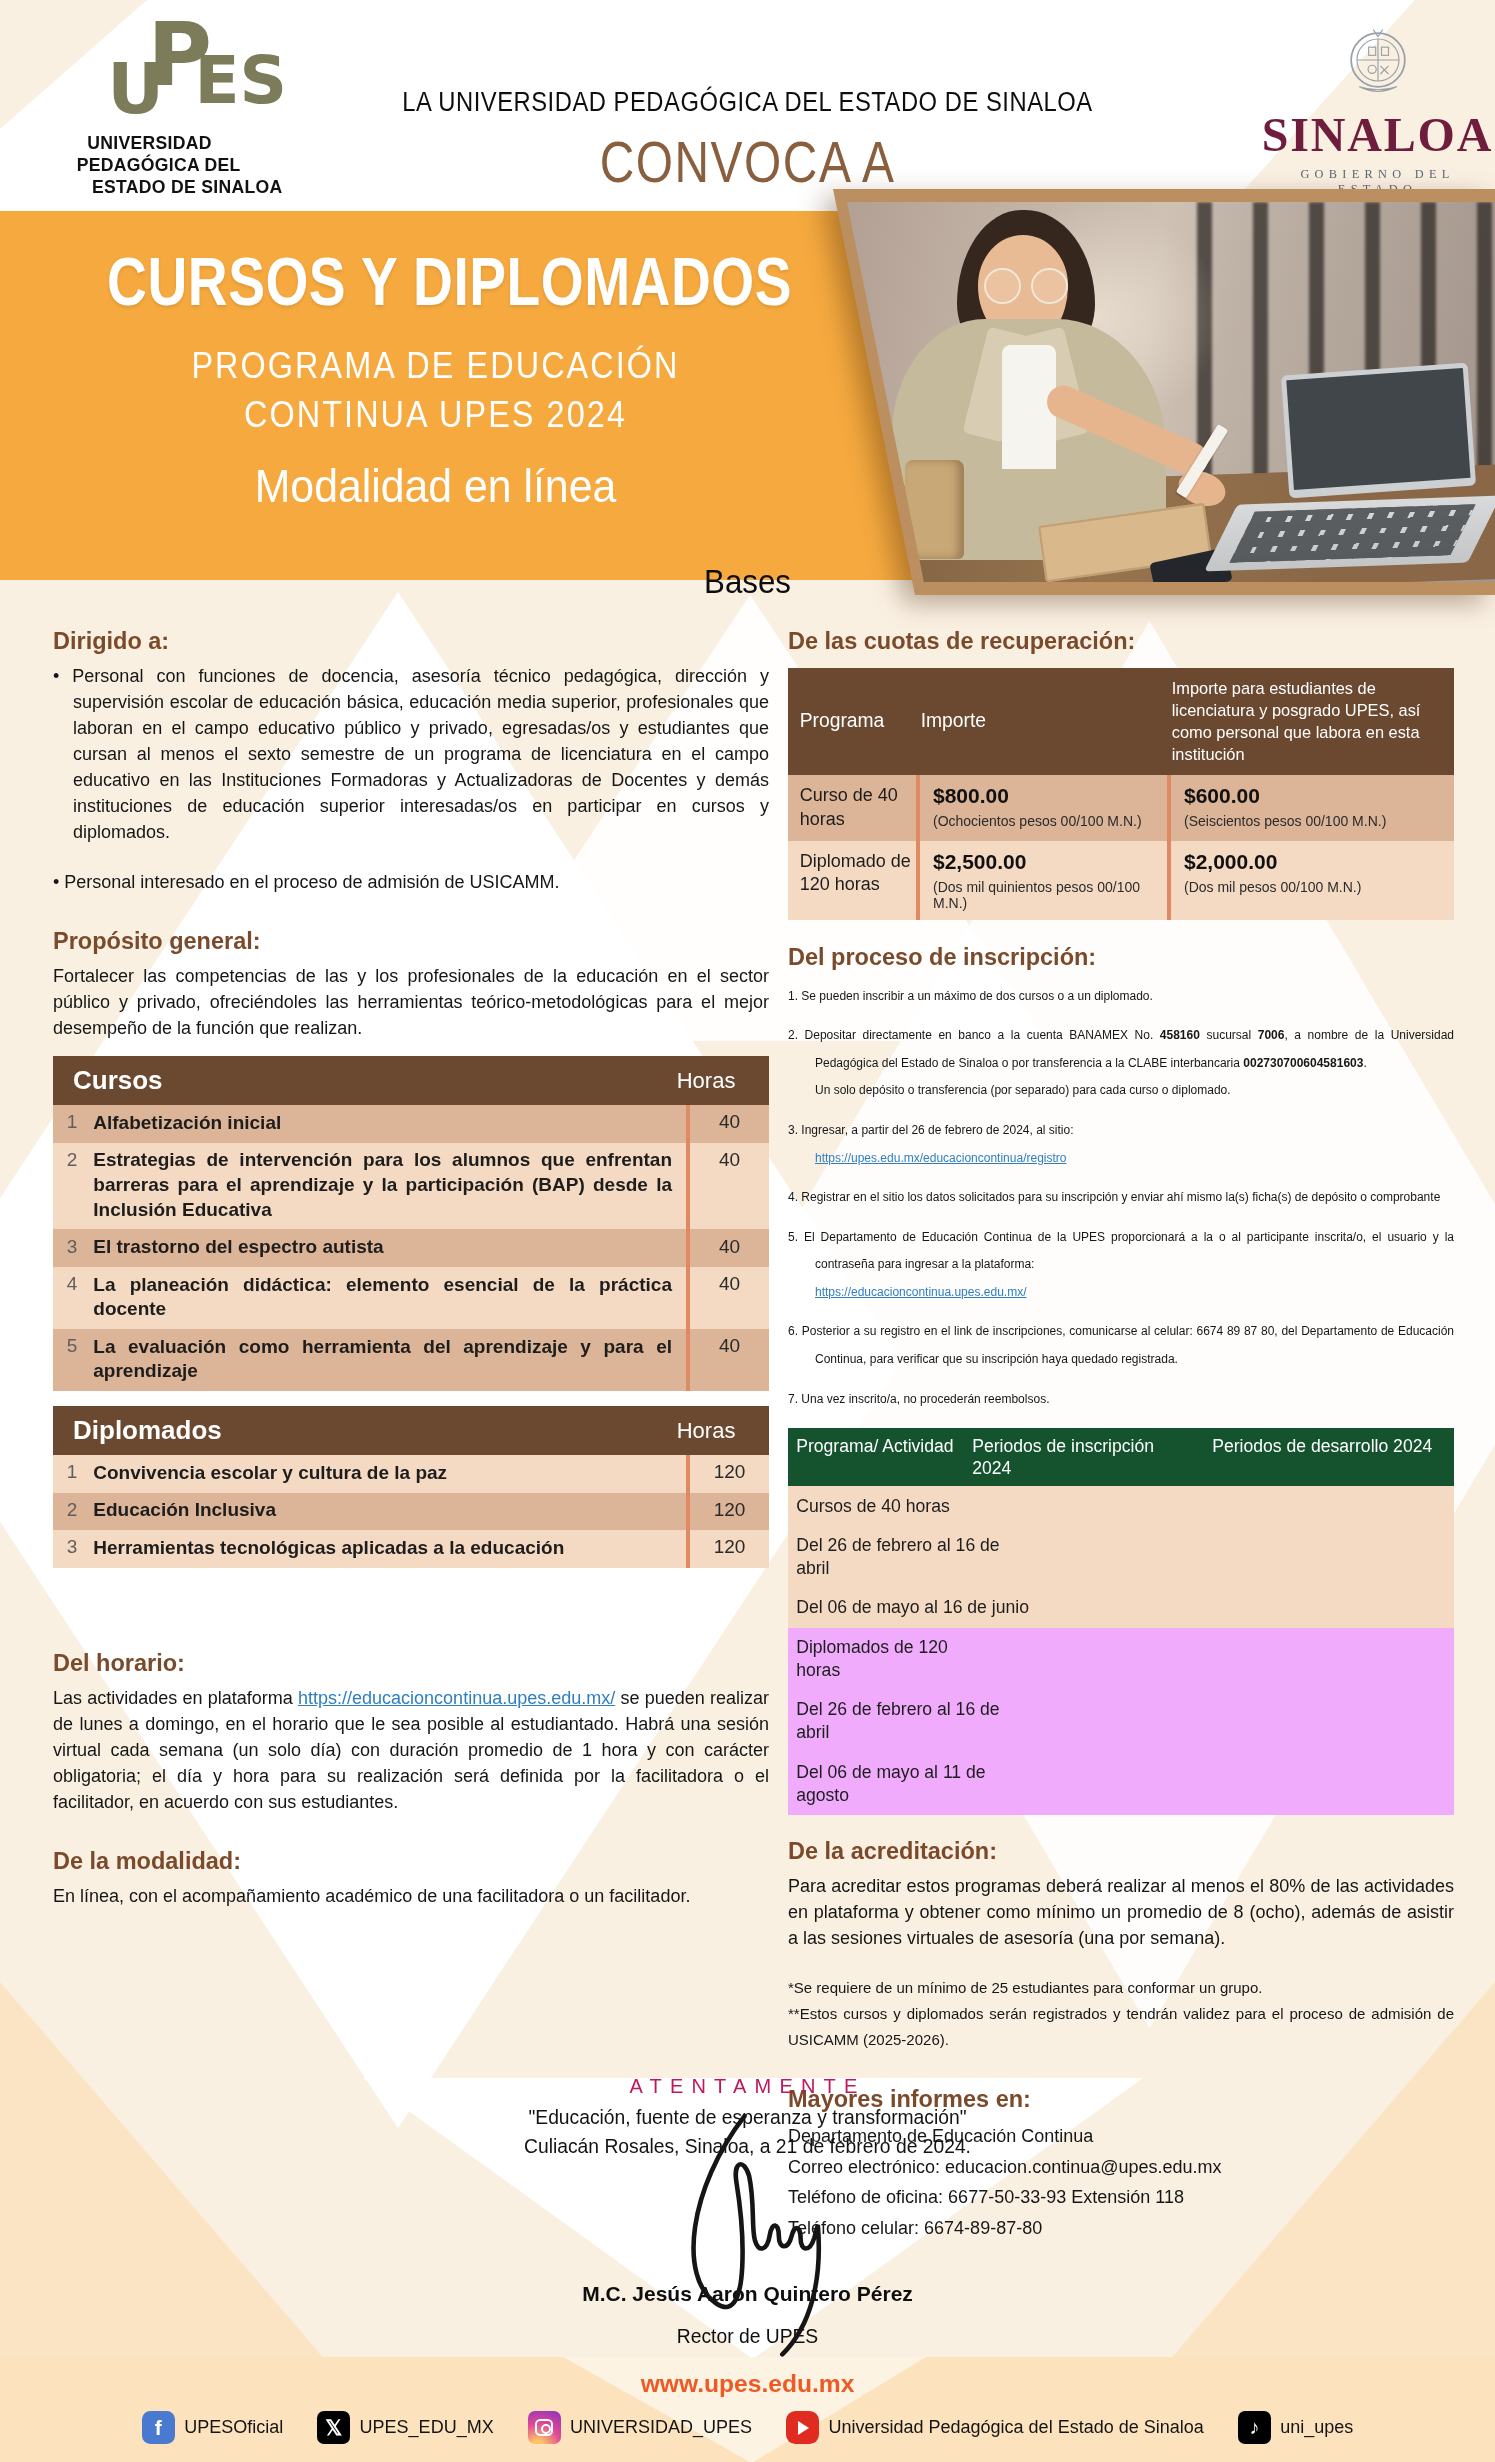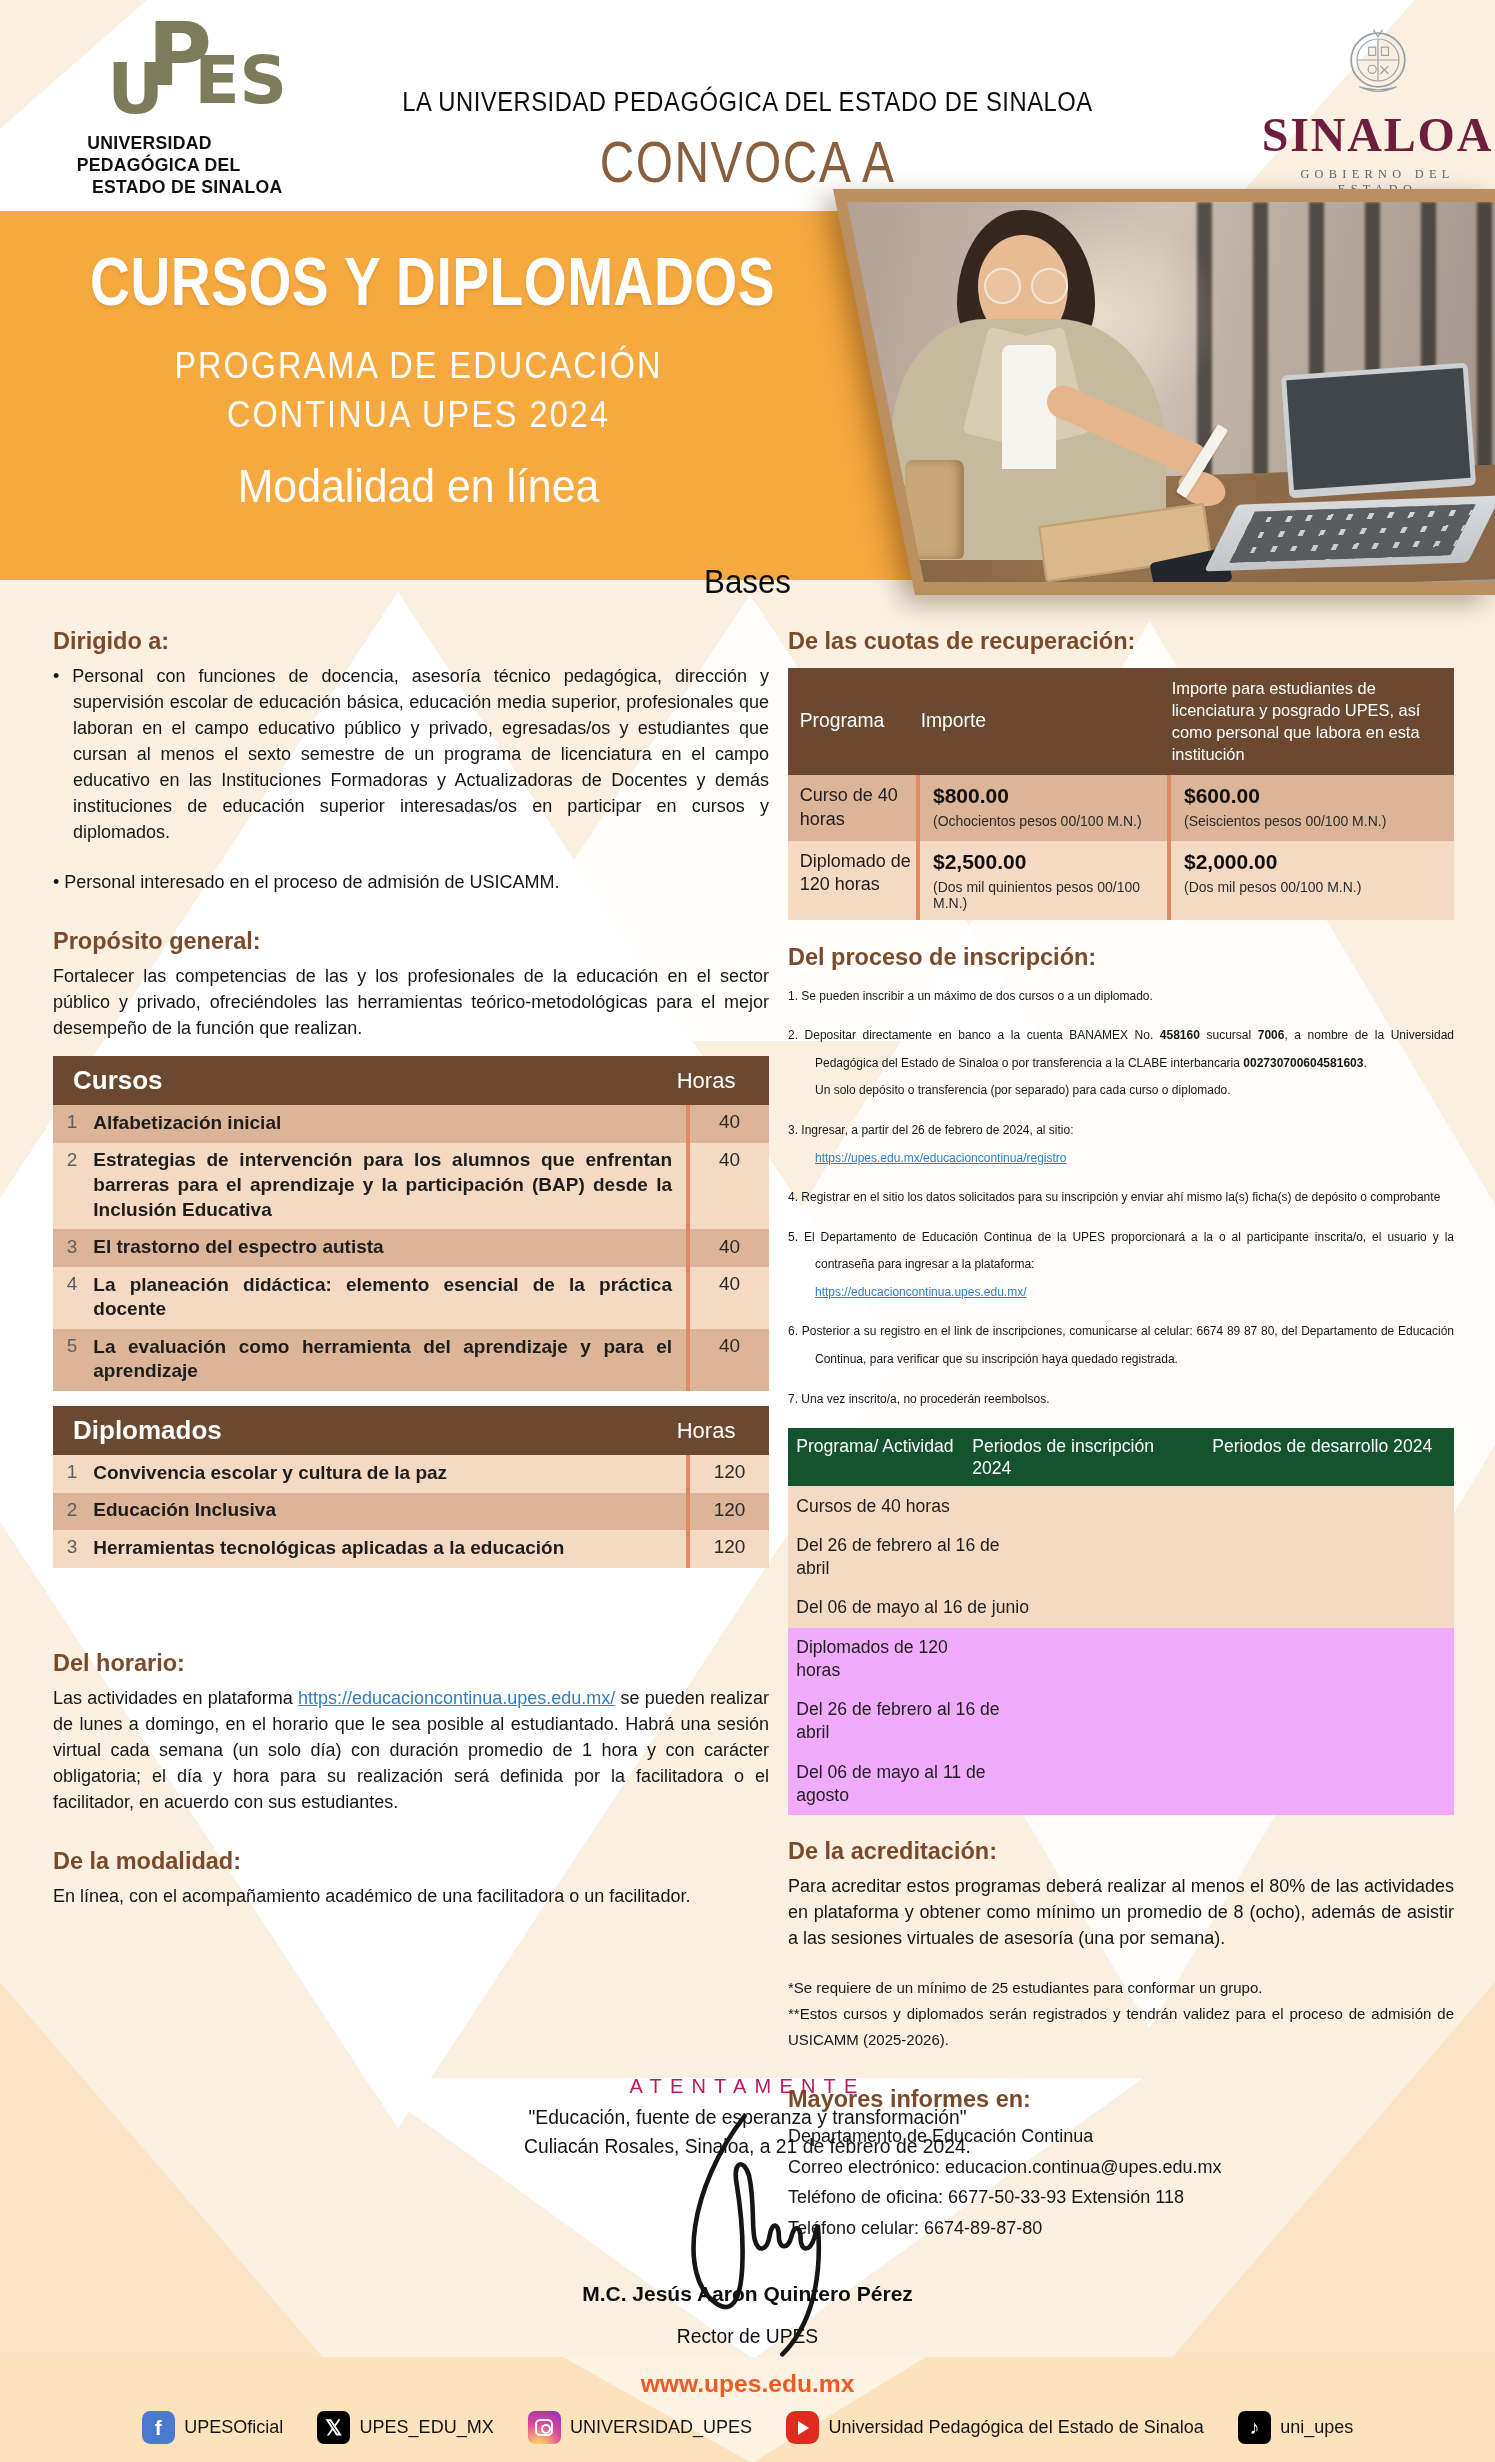--- a/index.html
+++ b/index.html
@@ -58,21 +58,21 @@
   .sinaloa-logo { position:absolute; left:1260px; top:26px; width:235px; text-align:center; }
   .crest { display:inline-block; }
   .sinaloa-word { font-family:"Liberation Serif", serif; font-weight:700; font-size:48px;
                   color:#6e1e3c; letter-spacing:1.8px; margin-top:3.5px; }
   .sinaloa-tag { font-family:"Liberation Serif", serif; font-size:12.3px; color:#5c6672;
                  letter-spacing:5.3px; margin-top:5.9px; }
 
   
   .banner { position:absolute; left:0; top:211px; width:1495px; height:369px;
             background:#f5a93f; z-index:2; }
-  .banner-text { position:absolute; left:8px; top:0; width:821px; height:454px;
+  .banner-text { position:absolute; left:25px; top:0; width:821px; height:454px;
                  text-align:center; color:#ffffff; }
   .banner-title { margin-top:30.5px; font-size:69px; font-weight:800; letter-spacing:0.6px;
                   transform:scaleX(.8); transform-origin:center;
                   text-shadow:0 1.8px 3.5px rgba(120,70,0,.18); white-space:nowrap; }
   .banner-sub { margin-top:20px; font-size:36px; font-weight:300; letter-spacing:2.3px;
                 line-height:49px; transform:scaleX(.9); transform-origin:center; }
   .banner-modality { margin-top:20px; font-size:46px; font-weight:400;
                 transform:scaleX(.93); transform-origin:center; }
 
   

